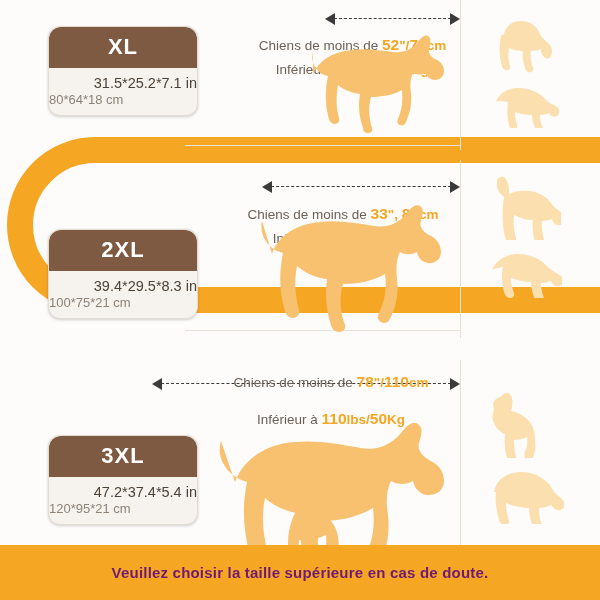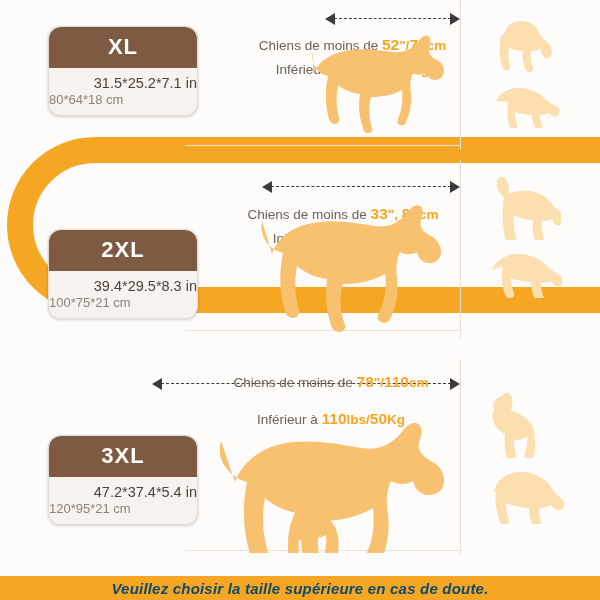--- a/index.html
+++ b/index.html
@@ -75,26 +75,25 @@
   .arrow .ah.l{left:0;border-right:10px solid #3b3b3b;}
   .arrow .ah.r{right:0;border-left:10px solid #3b3b3b;}
 
   
   .vline{position:absolute;width:1px;background:#e6e0d7;}
   .hline{position:absolute;height:1px;background:#e8e2d9;}
 
   .dog{position:absolute;}
 
   .footer{
-    position:absolute;left:0;bottom:0;width:600px;height:24px;
-    background:#f5a623;color:#0c4a6e;
+    position:absolute;left:0;bottom:0;width:600px;height:55px;
+    background:#f5a623;color:#701a75;
     display:flex;align-items:center;justify-content:center;
     font-size:15px;font-weight:bold;
     letter-spacing:.2px;
-    font-style:italic;
   }
 </style>
 </head>
 <body>
 
 <div class="stage">
 
   <svg class="snake" viewBox="0 0 600 600">
     <path d="M600 150 H95 a75 75 0 0 0 0 150 H600" fill="none" stroke="#f5a623" stroke-width="26" stroke-linecap="butt"></path>
     <path d="M600 350 H120 a62 62 0 0 0 0 124 H600" fill="none" stroke="#f5a623" stroke-width="0"></path>

